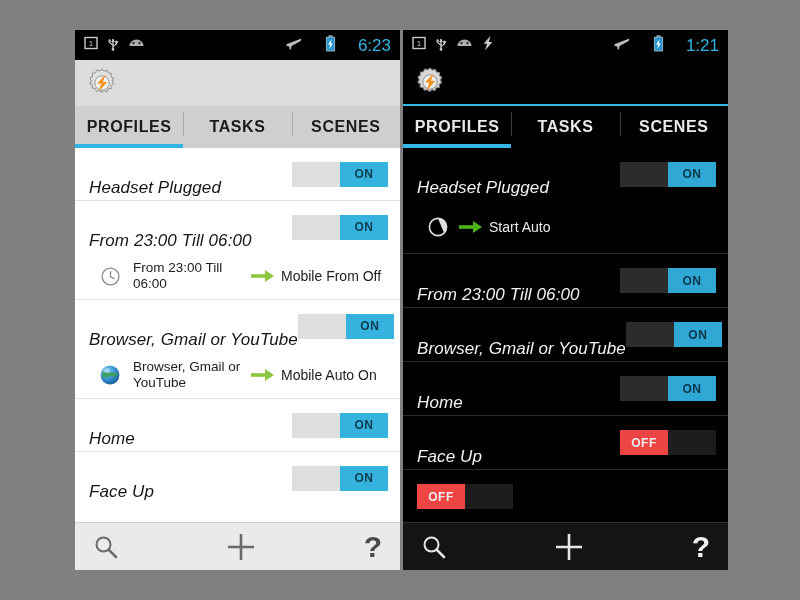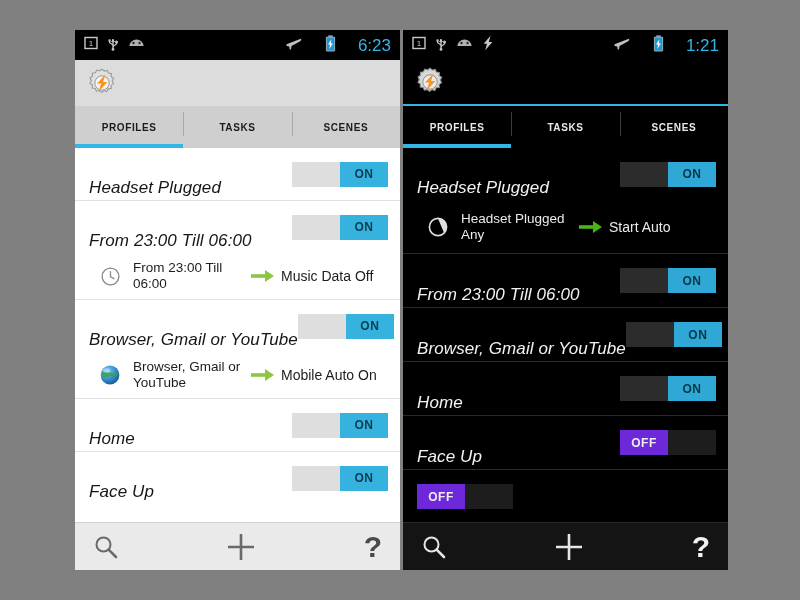--- a/index.html
+++ b/index.html
@@ -51,21 +51,21 @@
   .phone.dark  .actionbar { background: #000000; border-bottom: 2px solid #33b5e5; }
   .logo { width: 34px; height: 34px; }
 
   
   .tabbar { flex: 0 0 auto; height: 42px; display: flex; position: relative; }
   .phone.light .tabbar { background: #cfcfcf; }
   .phone.dark  .tabbar { background: #000000; }
   .tab {
     flex: 1 1 0;
     display: flex; align-items: center; justify-content: center;
-    font-size: 10px; font-weight: bold; letter-spacing: 0.6px;
+    font-size: 16px; font-weight: bold; letter-spacing: 0.6px;
     position: relative;
     font-family: "Liberation Sans", sans-serif;
     text-align: right;
   }
   .phone.light .tab { color: #1b1b1b; }
   .phone.dark  .tab { color: #e9e9e9; }
   .tab + .tab::before {
     content: ""; position: absolute; left: 0; top: 6px; bottom: 12px; width: 1px;
   }
   .phone.light .tab + .tab::before { background: #a9a9a9; }
@@ -108,21 +108,21 @@
   .toggle .track { flex: 1 1 0; }
   .toggle .thumb {
     flex: 0 0 48px;
     display: flex; align-items: center; justify-content: center;
   }
   .phone.light .toggle.on .track { background: #dedede; }
   .phone.light .toggle.on .thumb { background: #35b2dd; color: #0c3d50; }
   .phone.dark  .toggle.on .track { background: #2c2c2c; }
   .phone.dark  .toggle.on .thumb { background: #2fa8d5; color: #08364a; }
   .phone.dark  .toggle.off .track { background: #1d1d1d; }
-  .phone.dark  .toggle.off .thumb { background: #6d28d9; color: #ededed; order: -1; }
+  .phone.dark  .toggle.off .thumb { background: #ef4444; color: #ededed; order: -1; }
 
   
   .subrow {
     display: flex; align-items: center;
     padding: 0 12px 0 20px;
   }
   .phone.light .subrow { background: #ffffff; }
   .phone.dark  .subrow { background: #000000; }
   .sub-icon { flex: 0 0 30px; display: flex; align-items: center; justify-content: center; }
   .sub-ctx {
@@ -252,21 +252,21 @@
               <path d="M10.5 5.6 L10.5 10.8 L14.0 12.6" stroke="#8a8a8a" stroke-width="1.3" fill="none" stroke-linecap="round"></path>
             </svg>
         </span>
         <span class="sub-ctx">From 23:00 Till 06:00</span>
         <span class="arrow">
           <svg width="28" height="16" viewBox="0 0 28 16">
               <path d="M2 8 L18 8" stroke="#8dc63f" stroke-width="3.6" stroke-linecap="butt"></path>
               <path d="M16 2 L25 8 L16 14 Z" fill="#8dc63f"></path>
             </svg>
         </span>
-        <span class="sub-act">Music Data Off</span>
+        <span class="sub-act">Mobile From Off</span>
       </div>
       <div class="divider"></div>
 
       <div class="prow" style="height:52px">
         <span class="pname">Browser, Gmail or YouTube</span>
         <span class="toggle on">
           <span class="track"></span>
           <span class="thumb">ON</span>
         </span>
       </div>
@@ -410,21 +410,20 @@
           <span class="thumb">ON</span>
         </span>
       </div>
       <div class="subrow" style="height:53px">
         <span class="sub-icon">
           <svg width="22" height="22" viewBox="0 0 22 22">
             <circle cx="11" cy="11" r="8.6" fill="#000000" stroke="#e0e0e0" stroke-width="1.6"></circle>
             <path d="M11 2.4 A8.6 8.6 0 0 1 17.1 17.1 Z" fill="#e0e0e0"></path>
           </svg>
         </span>
-        <span class="sub-ctx">Headset Plugged Any</span>
         <span class="arrow">
           <svg width="28" height="16" viewBox="0 0 28 16">
               <path d="M2 8 L18 8" stroke="#4cb319" stroke-width="3.6"></path>
               <path d="M16 2 L25 8 L16 14 Z" fill="#4cb319"></path>
             </svg>
         </span>
         <span class="sub-act">Start Auto</span>
       </div>
       <div class="divider"></div>
 

